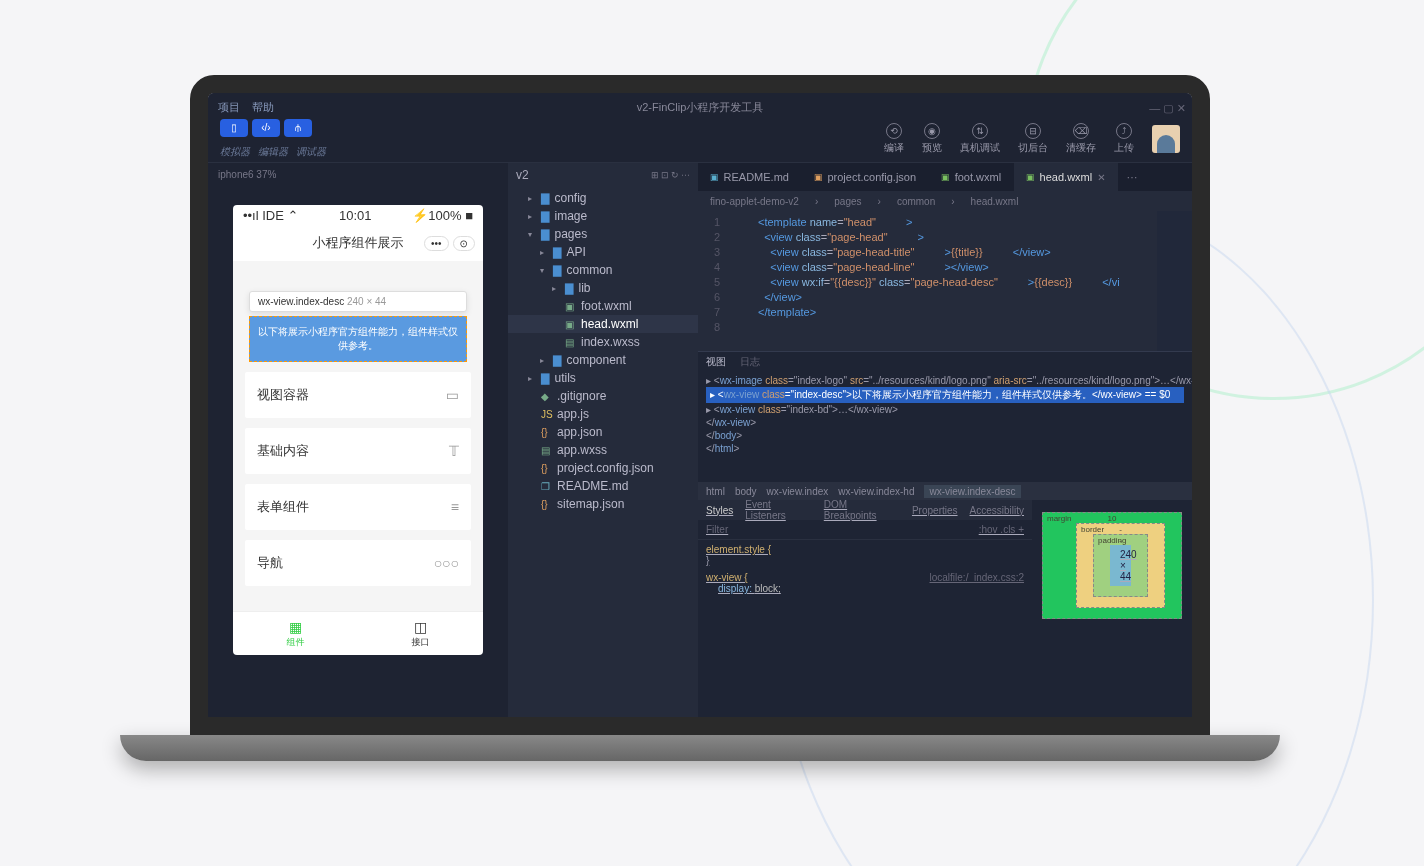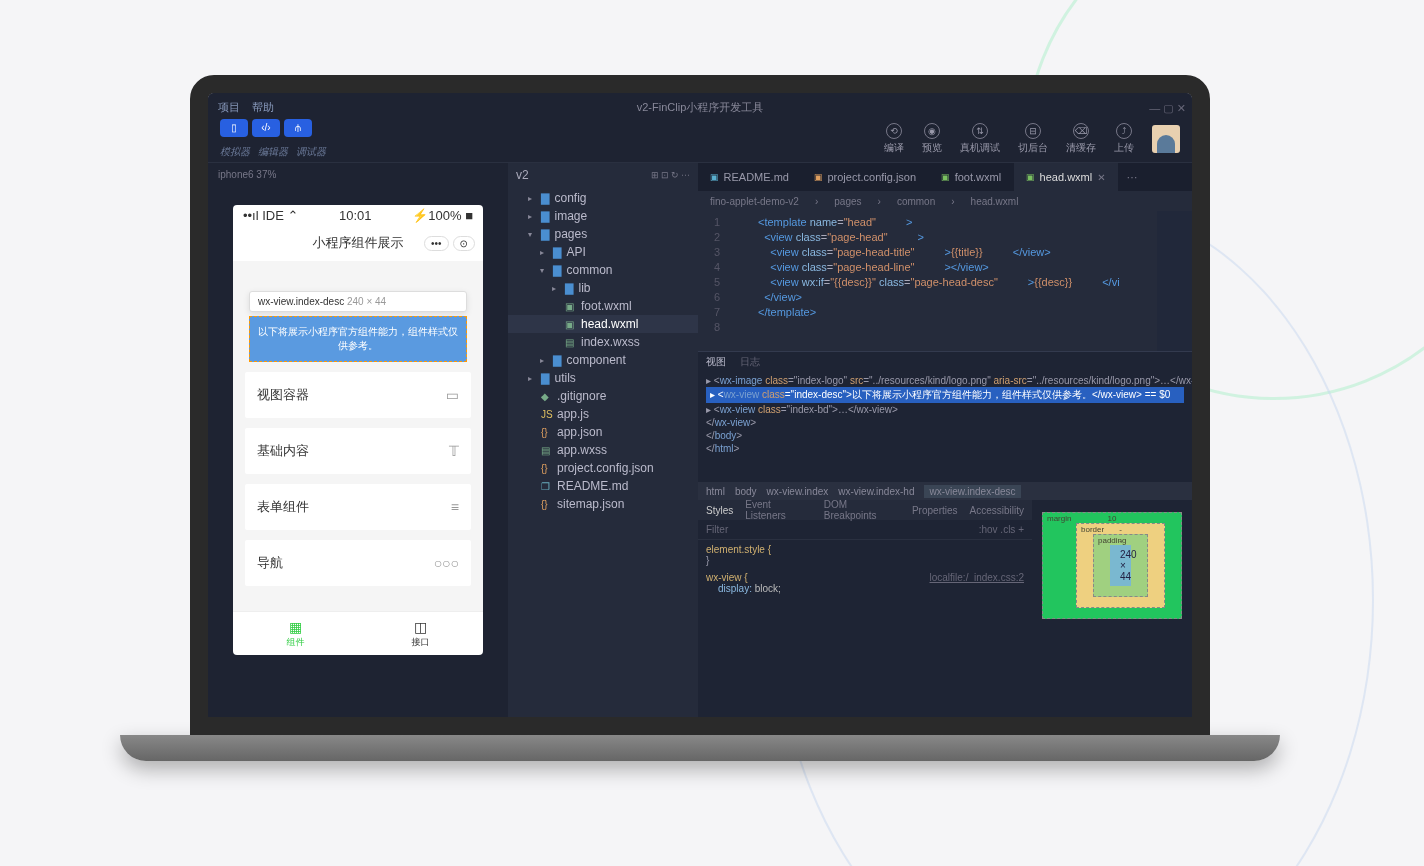--- a/index.html
+++ b/index.html
@@ -96,21 +96,21 @@
 .dt-tabs .on { color: #bbc; }
 .dt-elements { flex: 0 0 110px; padding: 2px 8px; font-family: Consolas, monospace; color: #99a; overflow: hidden; }
 .dt-elements .el-ln { padding: 1px 0; white-space: nowrap; }
 .dt-elements .hl { background: #2860c0; color: #fff; padding: 1px 4px; }
 .dt-elements .etag { color: #7aa0d0; }
 .dt-elements .eattr { color: #d0a070; }
 
 .dt-crumbs { height: 18px; background: #2a3040; display: flex; align-items: center; padding: 0 8px; gap: 10px; color: #889; }
 .dt-crumbs .on { background: #3a4555; padding: 1px 5px; }
 
-.dt-lower { flex: 1; display: flex; background: #1e2434; }
+.dt-lower { flex: 1; display: flex; background: #1e2434; text-decoration: underline; }
 .dt-styles-col { flex: 1; display: flex; flex-direction: column; }
 .dt-subtabs { height: 20px; display: flex; align-items: center; padding: 0 8px; gap: 12px; color: #778; background: #252b3b; }
 .dt-subtabs .on { color: #ccc; }
 .dt-filter { height: 20px; display: flex; align-items: center; padding: 0 8px; color: #667; border-bottom: 1px solid #2a3040; justify-content: space-between; }
 .dt-styles { flex: 1; padding: 4px 8px; font-family: Consolas, monospace; color: #99a; }
 .dt-styles .rule { margin-bottom: 6px; }
 .dt-styles .sel { color: #d0b070; }
 .dt-styles .prop { color: #8ab8e0; padding-left: 12px; }
 .dt-styles .val { color: #bbb; }
 .dt-styles .src { float: right; color: #667; text-decoration: underline; }

